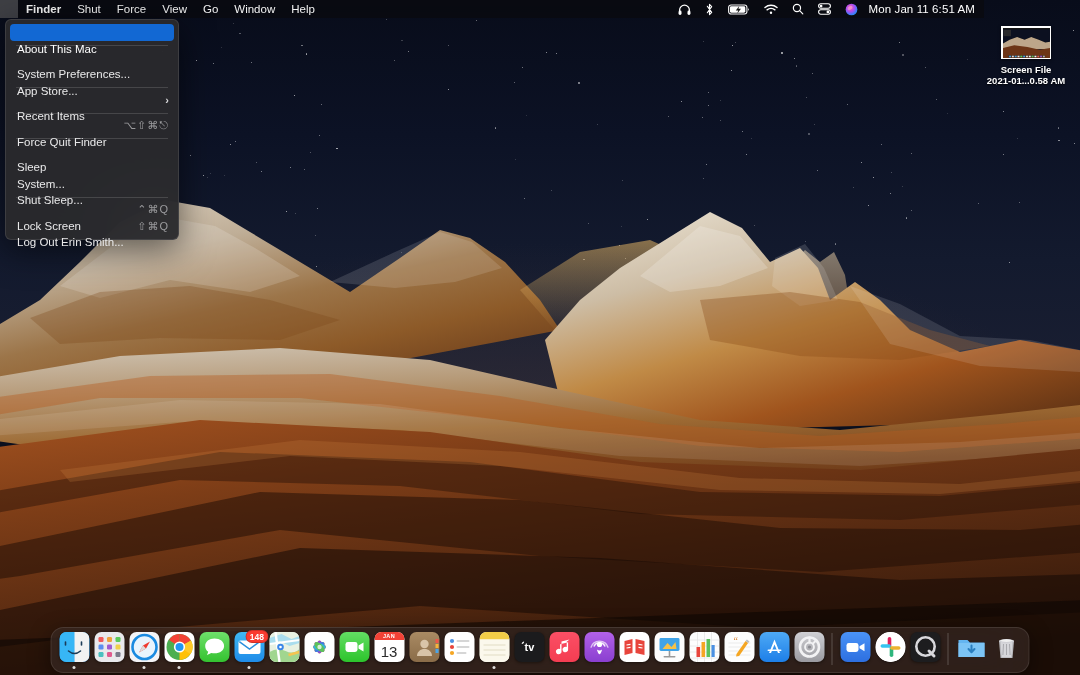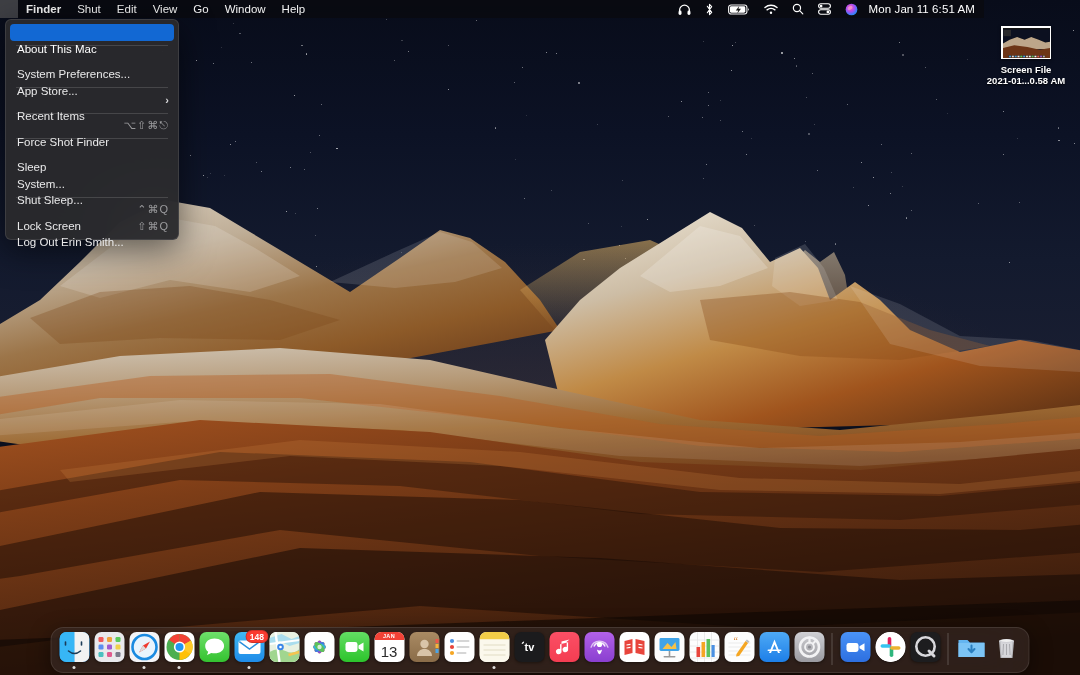--- a/index.html
+++ b/index.html
@@ -356,21 +356,21 @@
   </svg>
 </div>
 
 <div id="menubar">
   <div class="mb-left">
     <div class="mb-item apple active">
       <span class="apple-glyph"></span>
     </div>
     <div class="mb-item bold">Finder</div>
     <div class="mb-item">Shut</div>
-    <div class="mb-item">Edit</div>
+    <div class="mb-item">Force</div>
     <div class="mb-item">View</div>
     <div class="mb-item">Go</div>
     <div class="mb-item">Window</div>
     <div class="mb-item">Help</div>
   </div>
 
   <div class="mb-right">
     <div class="mb-status">
       <svg width="13" height="11" viewBox="0 0 24 20">
           <path d="M3 14V11a9 9 0 0 1 18 0v3" fill="none" stroke="#fff" stroke-width="2.4" stroke-linecap="round"></path>
@@ -448,21 +448,21 @@
   <div class="menu-sep"></div>
 
   <div class="menu-row">
     <span class="label">Recent Items</span>
     <span class="chev">›</span>
   </div>
 
   <div class="menu-sep"></div>
 
   <div class="menu-row">
-    <span class="label">Force Shot Finder</span>
+    <span class="label">Force Quit Finder</span>
     <span class="shortcut">⌥⇧⌘⎋</span>
   </div>
 
   <div class="menu-sep"></div>
 
   <div class="menu-row">
     <span class="label">Sleep</span>
   </div>
   <div class="menu-row">
     <span class="label">System...</span>

